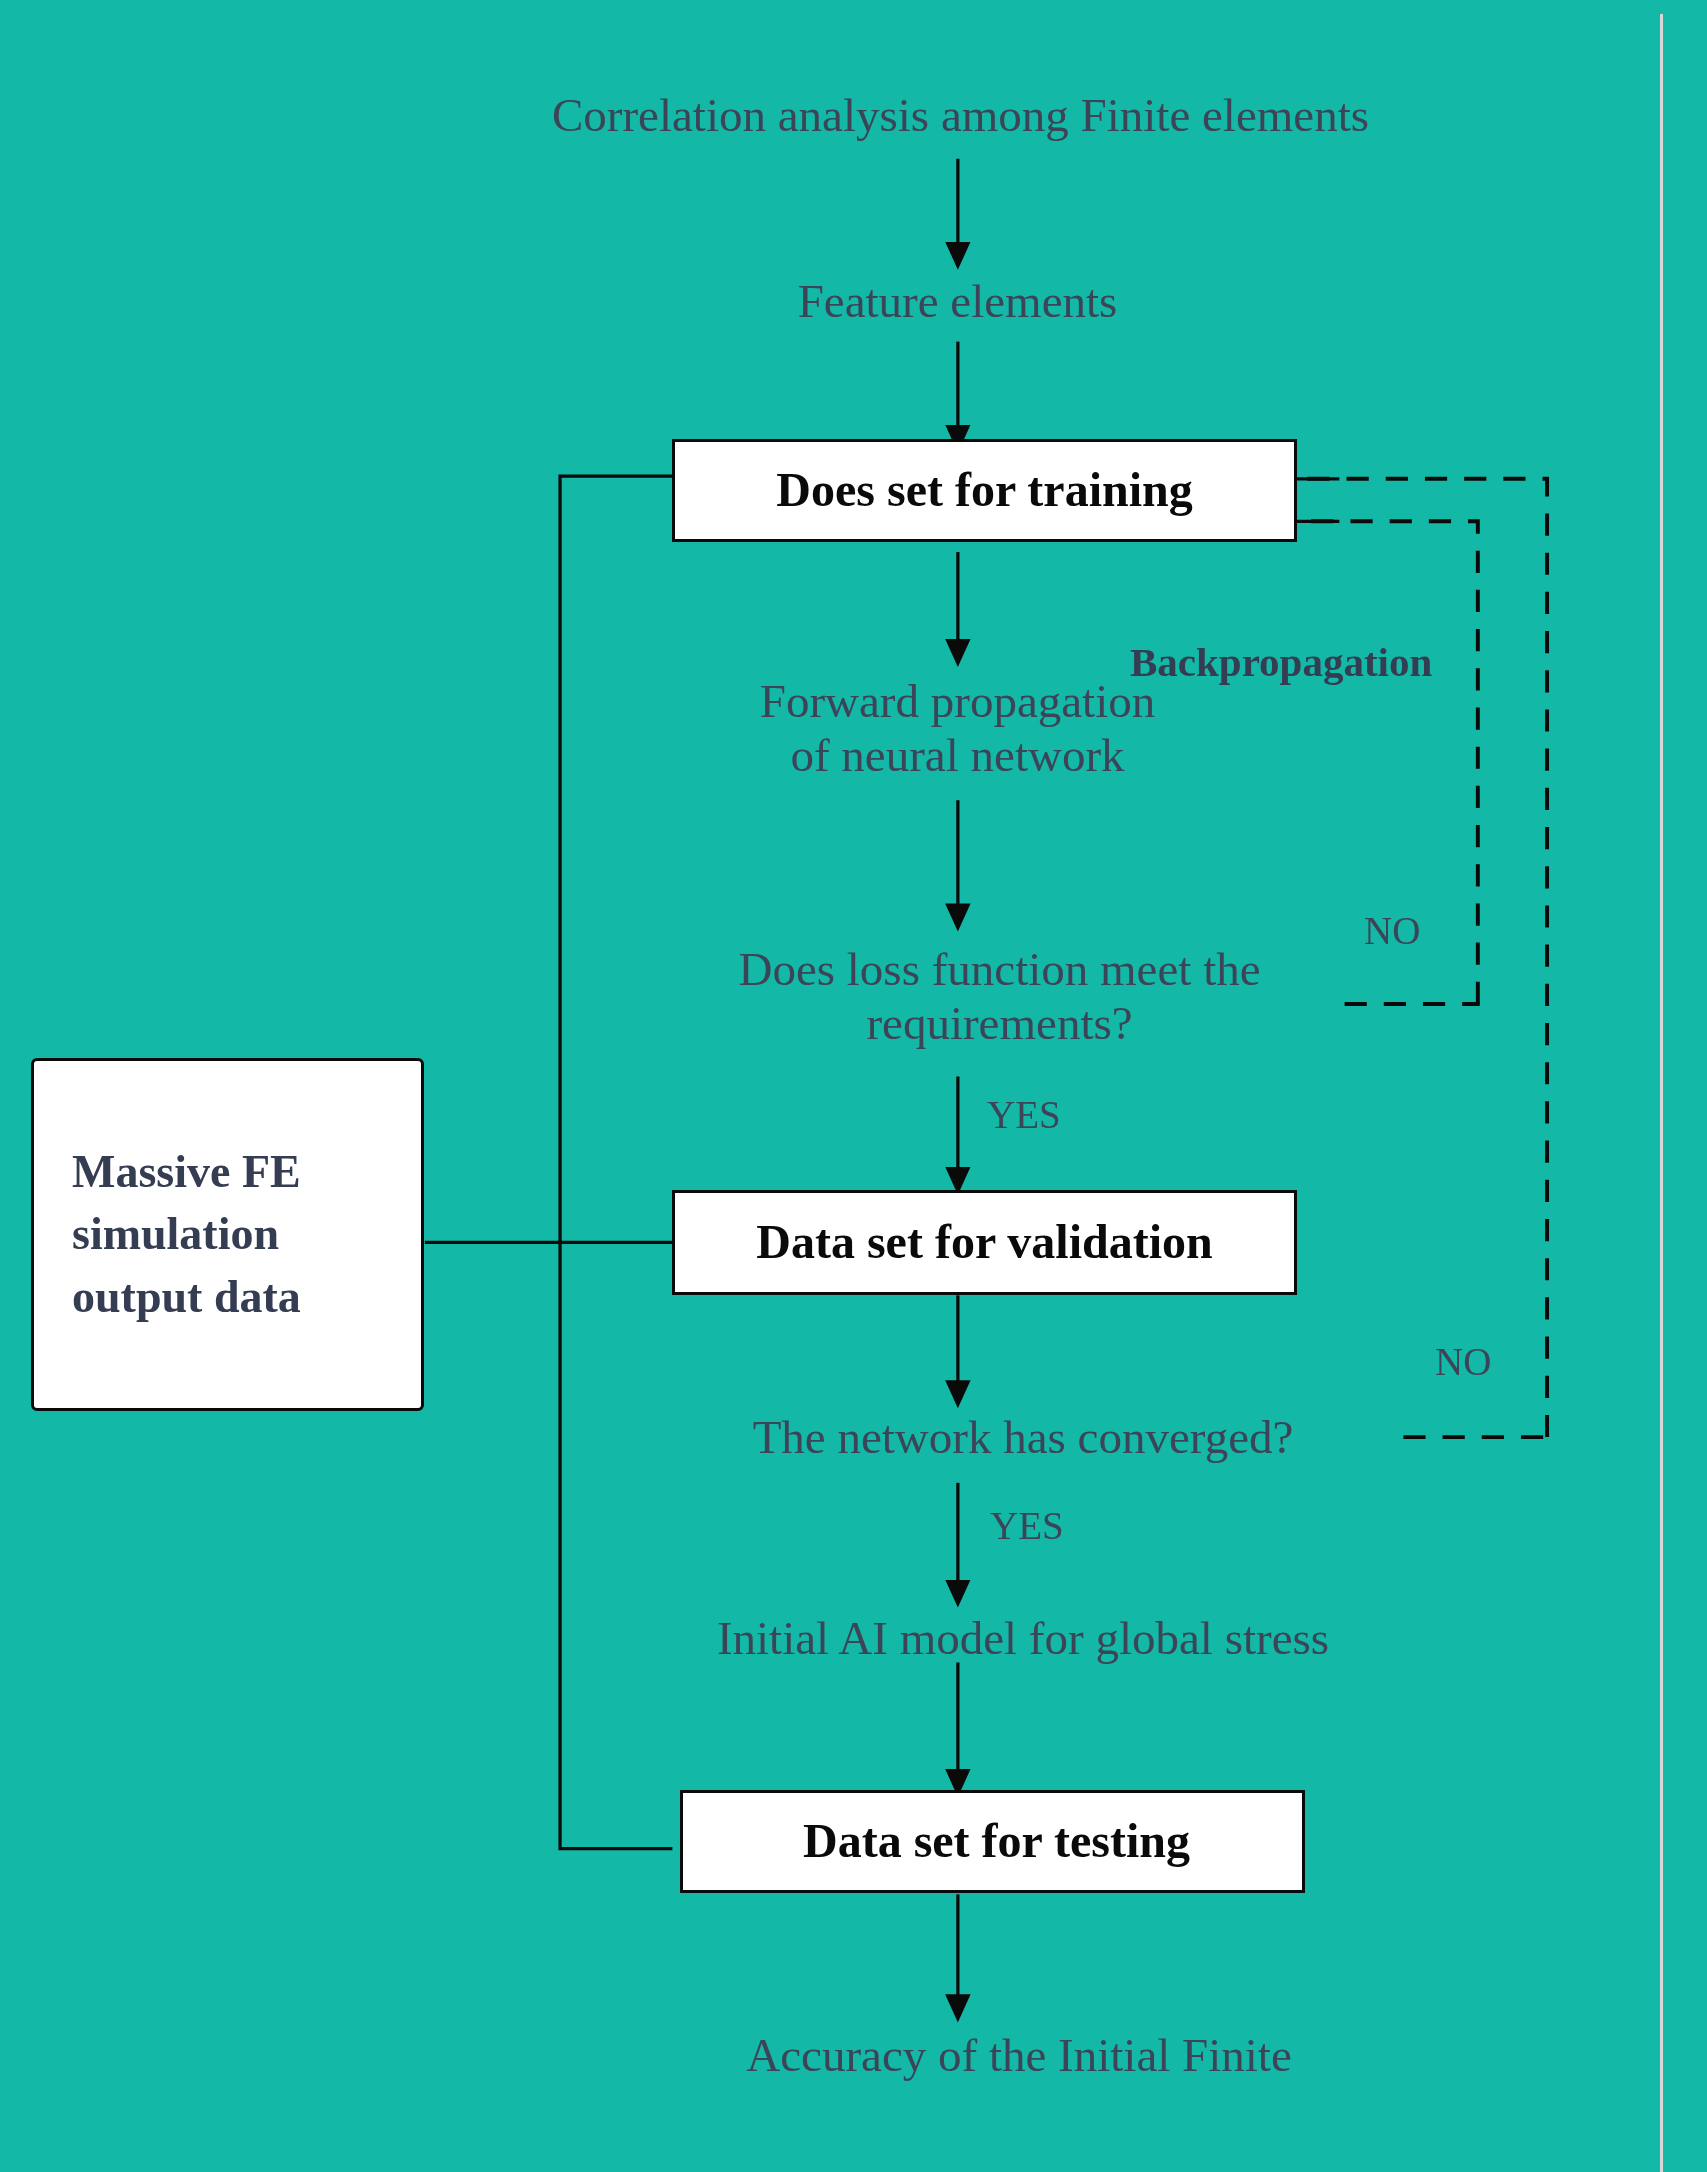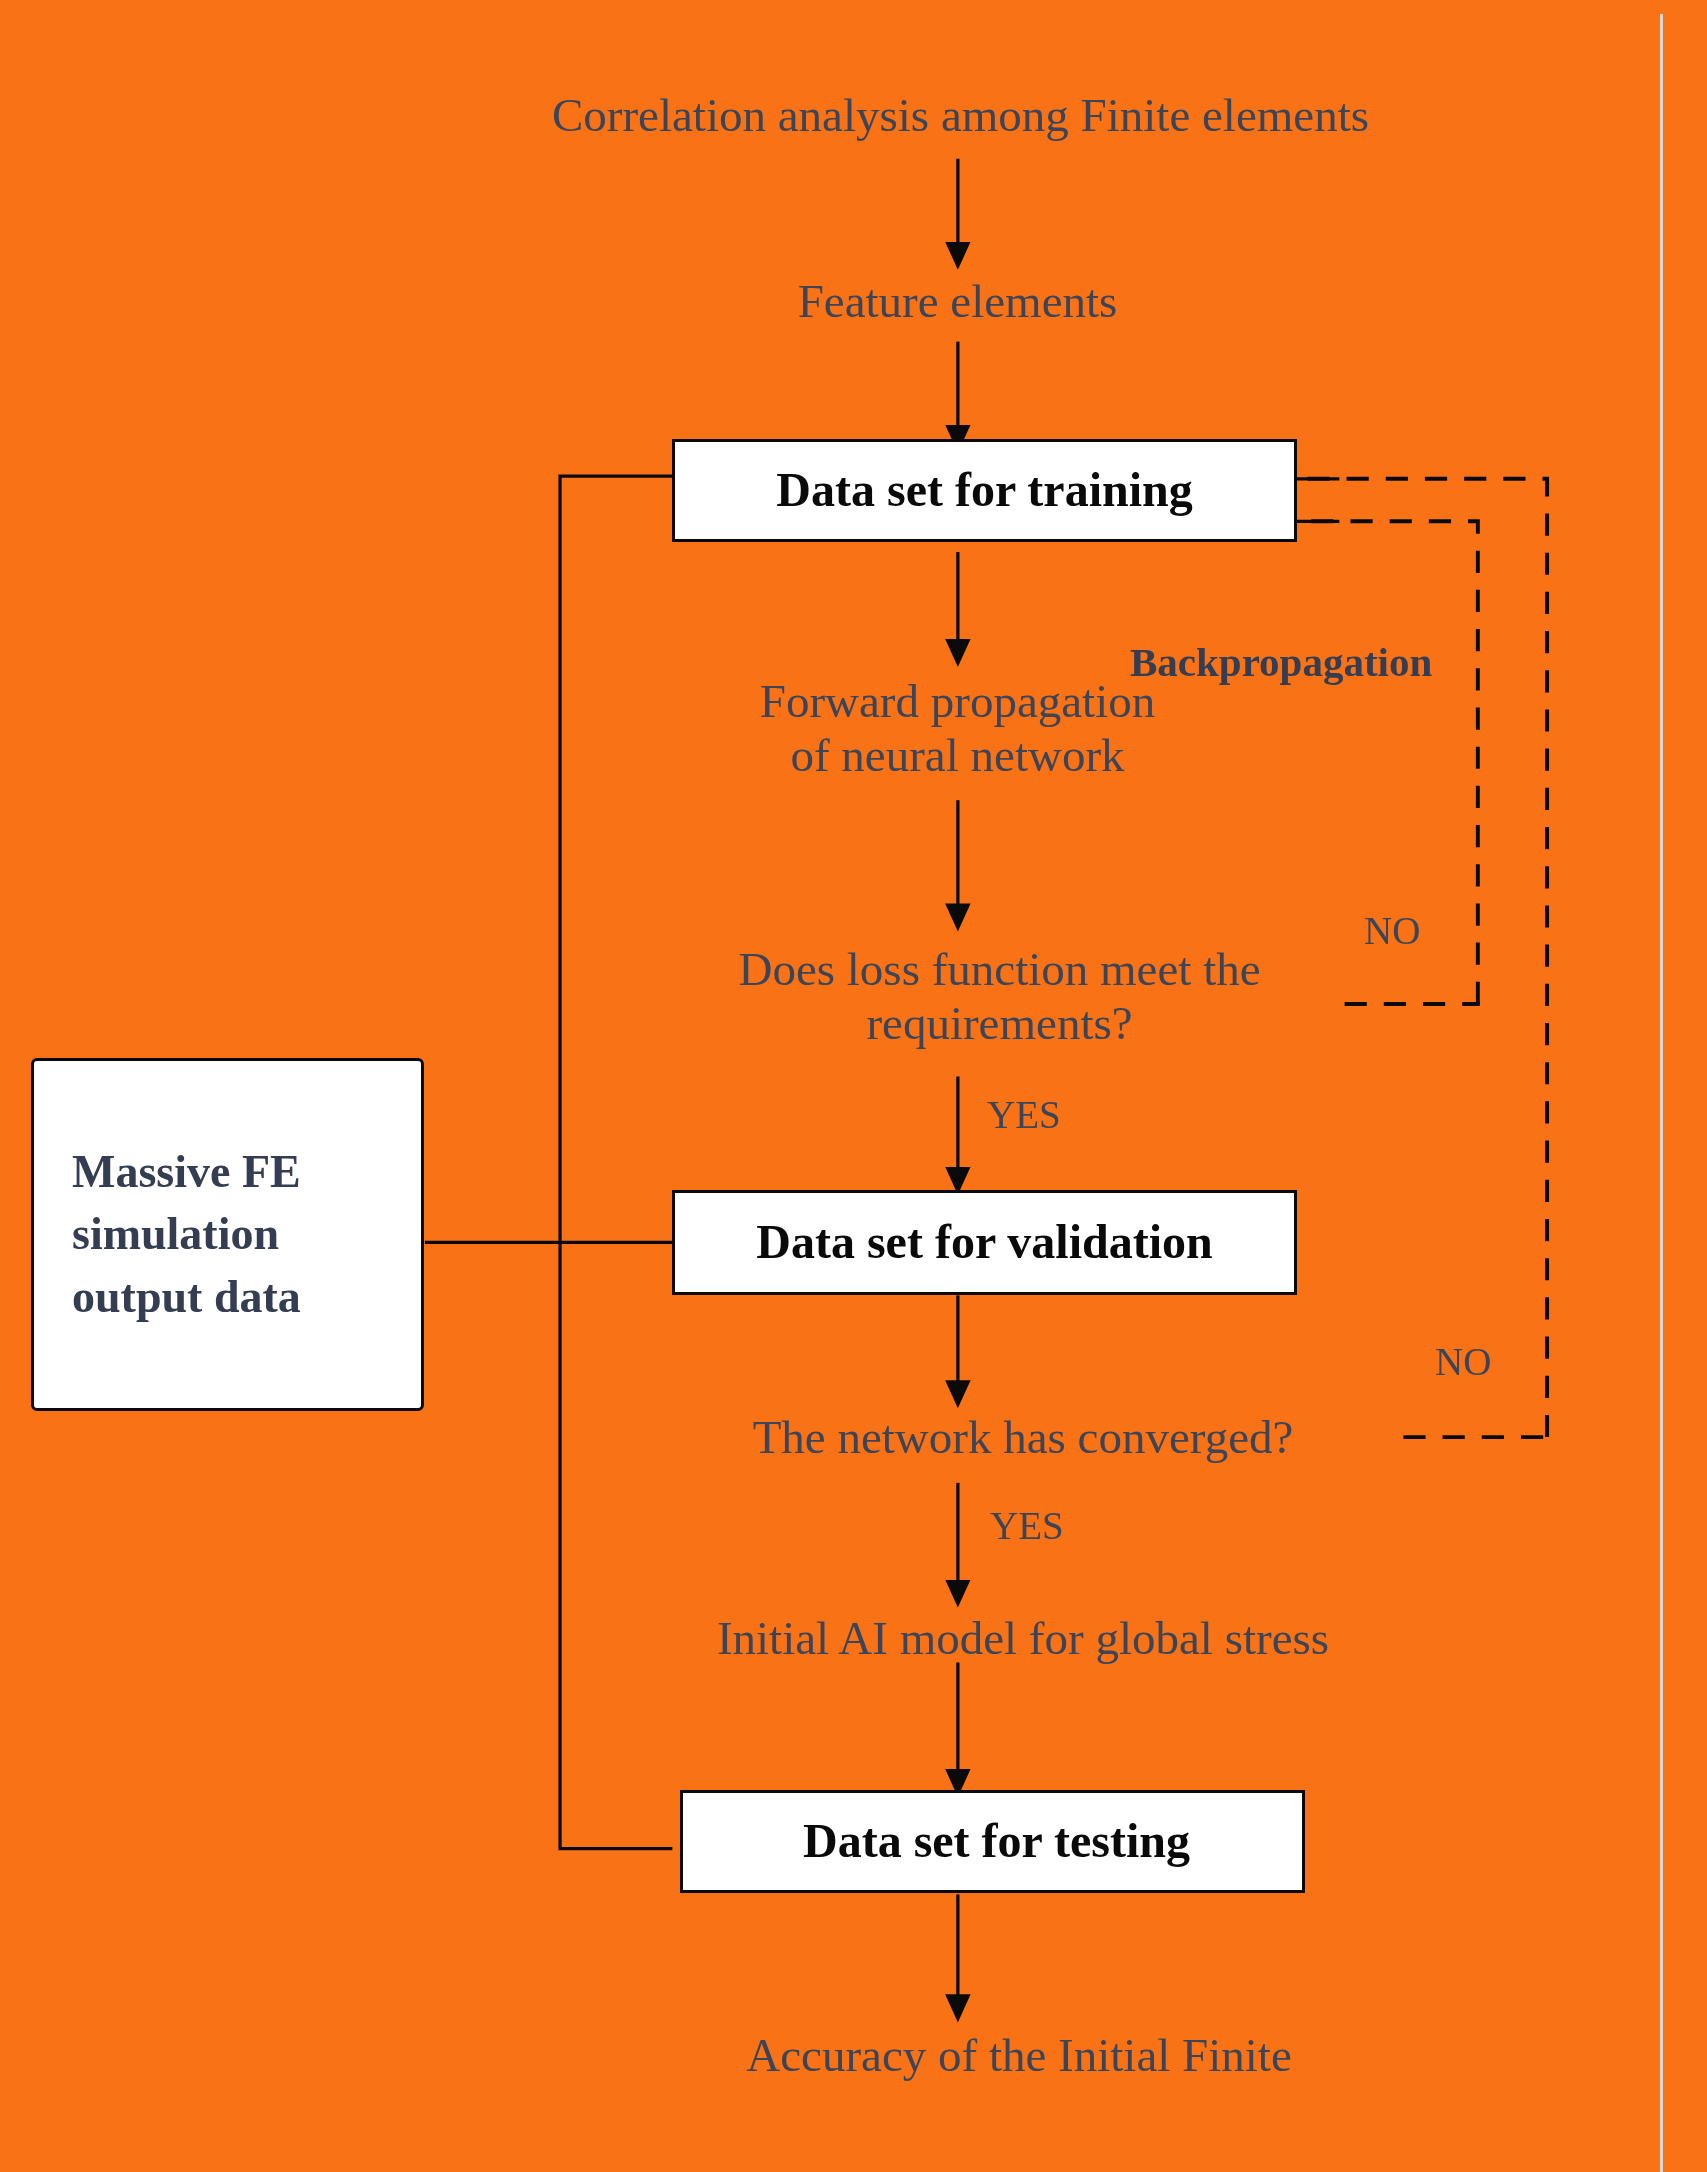--- a/index.html
+++ b/index.html
@@ -4,21 +4,21 @@
 <style>
   html, body {
     margin: 0;
     padding: 0;
     background: #ffffff;
   }
   #page {
     position: relative;
     width: 1708px;
     height: 2172px;
-    background: #f97316;
+    background: #14b8a6;
     overflow: hidden;
     font-family: "Liberation Serif", "DejaVu Serif", serif;
   }
   svg.wires {
     position: absolute;
     left: 0;
     top: 0;
     width: 1708px;
     height: 2172px;
     pointer-events: none;
@@ -142,21 +142,21 @@
 
     <g stroke="#0a0a0a" fill="none" stroke-width="6" stroke-dasharray="34,26">
       <line x1="2148" y1="2200" x2="2371" y2="2200"></line>
     </g>
   </svg>
 
   <div class="node text-node" style="left:503px; top:77px; width:915px; height:77px;">Correlation analysis among Finite elements</div>
 
   <div class="node text-node" style="left:696px; top:265px; width:523px; height:73px;">Feature elements</div>
 
-  <div class="node box-node" style="left:672px; top:439px; width:625px; height:103px;">Data set for training</div>
+  <div class="node box-node" style="left:672px; top:439px; width:625px; height:103px;">Does set for training</div>
 
   <div class="node text-node" style="left:657px; top:660px; width:601px; height:137px;">Forward propagation
 of neural network</div>
 
   <div class="node text-node" style="left:653px; top:928px; width:693px; height:137px;">Does loss function meet the
 requirements?</div>
 
   <div class="node box-node" style="left:672px; top:1190px; width:625px; height:105px;">Data set for validation</div>
 
   <div class="node text-node" style="left:608px; top:1602px; width:830px; height:73px;">Initial AI model for global stress</div>

